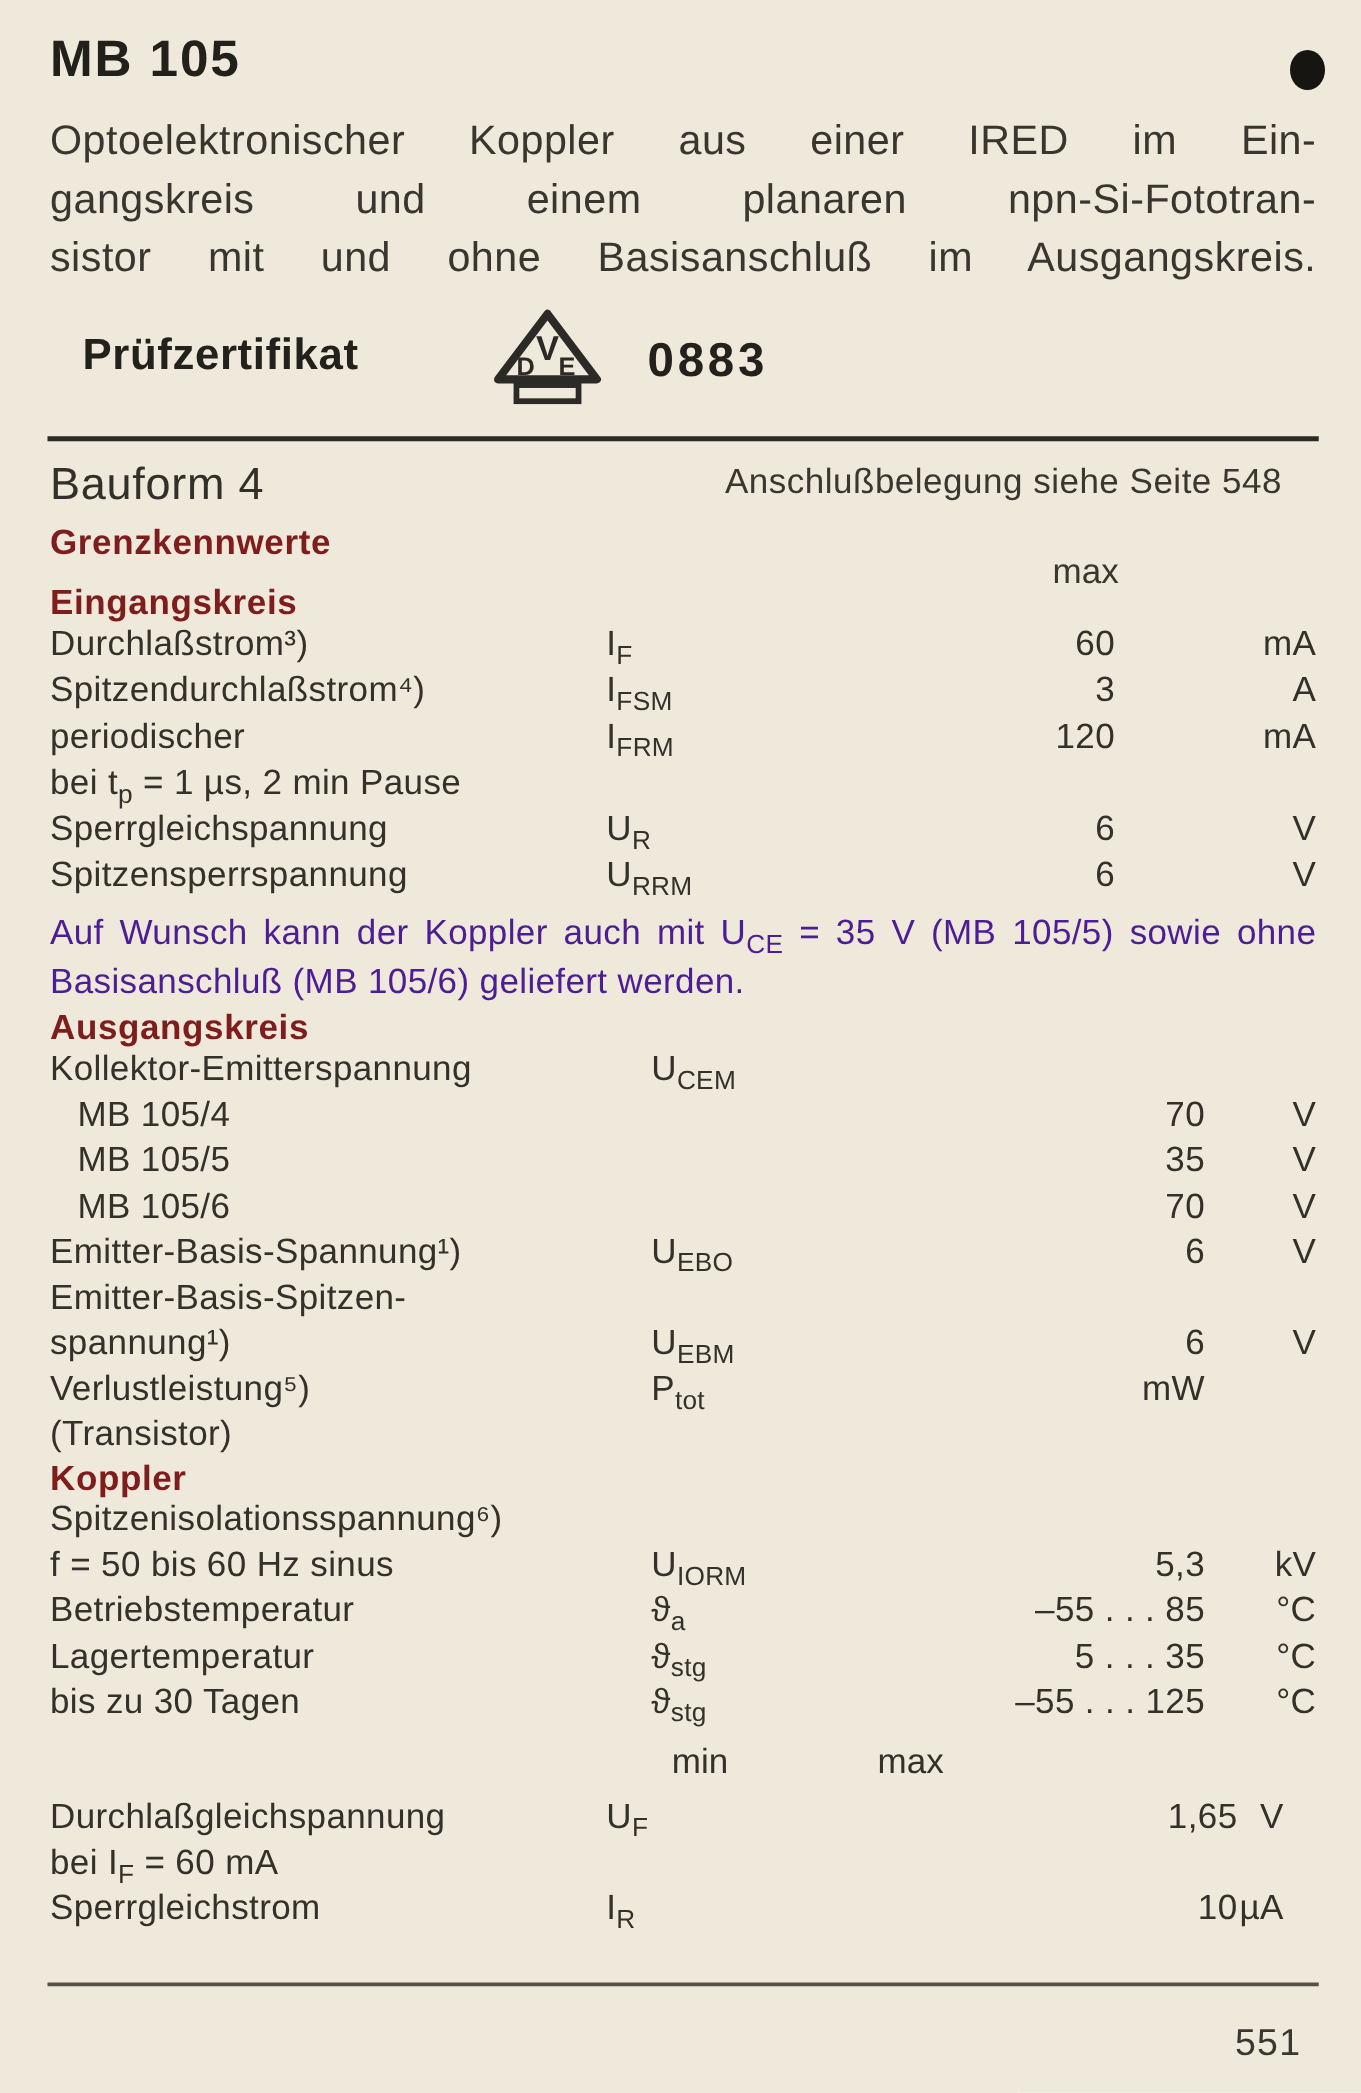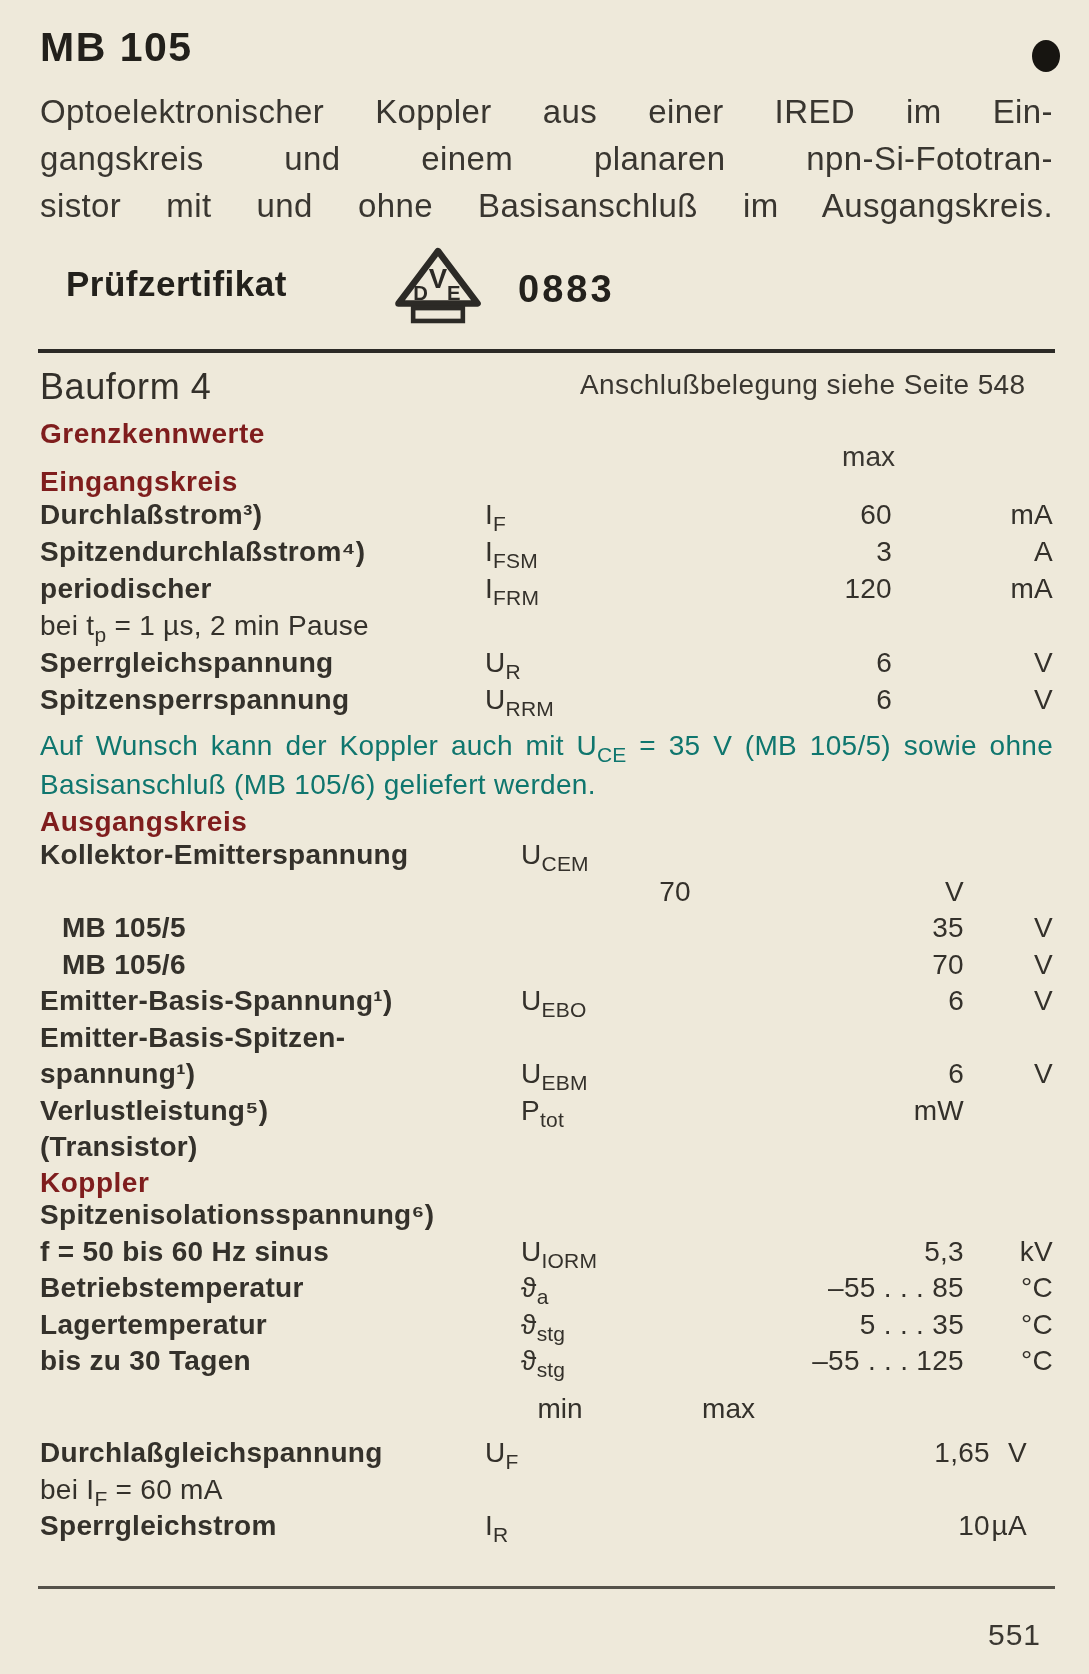--- a/index.html
+++ b/index.html
@@ -35,27 +35,27 @@
   .grenz-max{top:441px;left:0;width:855px;text-align:right;font-size:28px;color:#3a3731;}
   .h-eingang{top:466px;left:0;}
   .h-ausgang{top:806px;left:0;}
   .h-koppler{top:1167px;left:0;}
   .rows{left:0;width:1013px;}
   .r-eingang{top:498px;}
   .r-ausgang{top:838px;}
   .r-koppler{top:1198px;}
   .trow{display:grid;grid-template-columns:445px 170px 237px 1fr;height:37px;font-size:28px;line-height:33px;letter-spacing:0.3px;}
   .r-ausgang .trow,.r-koppler .trow{height:36.5px;gap:36px;}
-  .c-label{white-space:nowrap;font-weight:bold;}
+  .c-label{white-space:nowrap;}
   .c-label.indent{padding-left:22px;}
   .c-val{text-align:right;white-space:nowrap;}
   .c-unit{text-align:right;white-space:nowrap;}
   sub{font-size:21px;line-height:0;position:relative;top:7px;letter-spacing:0.2px;vertical-align:baseline;}
   .note-full{grid-column:1 / span 4;white-space:nowrap;}
-  .option{top:726px;left:0;width:1013px;font-size:28px;line-height:39px;letter-spacing:0.3px;color:#0f766e;}
+  .option{top:726px;left:0;width:1013px;font-size:28px;line-height:39px;letter-spacing:0.3px;color:#4c1d95;}
   .option .l1{text-align:justify;text-align-last:justify;}
   .khead{top:1392px;left:0;width:1013px;display:grid;grid-template-columns:445px 150px 130px 225px 1fr;font-size:28px;line-height:34px;}
   .kh-label{white-space:nowrap;}
   .kh-bold{font-weight:700;color:#26231e;}
   .kh-min{text-align:center;}
   .kh-max{text-align:right;padding-right:10px;}
   .r-kenn{top:1436px;}
   .r-kenn .trow{grid-template-columns:445px 150px 130px 225px 1fr;height:36.5px;}
   .r-kenn .c-unit{padding-right:26px;}
   .pagenum{top:1618px;left:948px;font-size:30px;color:#3a3731;letter-spacing:1px;}
@@ -145,20 +145,21 @@
     <div class="abs sec-h h-ausgang">Ausgangskreis</div>
 
     <div class="abs rows r-ausgang">
       <div class="trow">
         <span class="c-label">Kollektor-Emitterspannung</span>
         <span class="c-sym"><span>U</span><sub>CEM</sub></span>
         <span class="c-val"></span>
         <span class="c-unit"></span>
       </div>
       <div class="trow">
+        <span class="c-label indent">MB 105/4</span>
         <span class="c-sym"></span>
         <span class="c-val">70</span>
         <span class="c-unit">V</span>
       </div>
       <div class="trow">
         <span class="c-label indent">MB 105/5</span>
         <span class="c-sym"></span>
         <span class="c-val">35</span>
         <span class="c-unit">V</span>
       </div>

